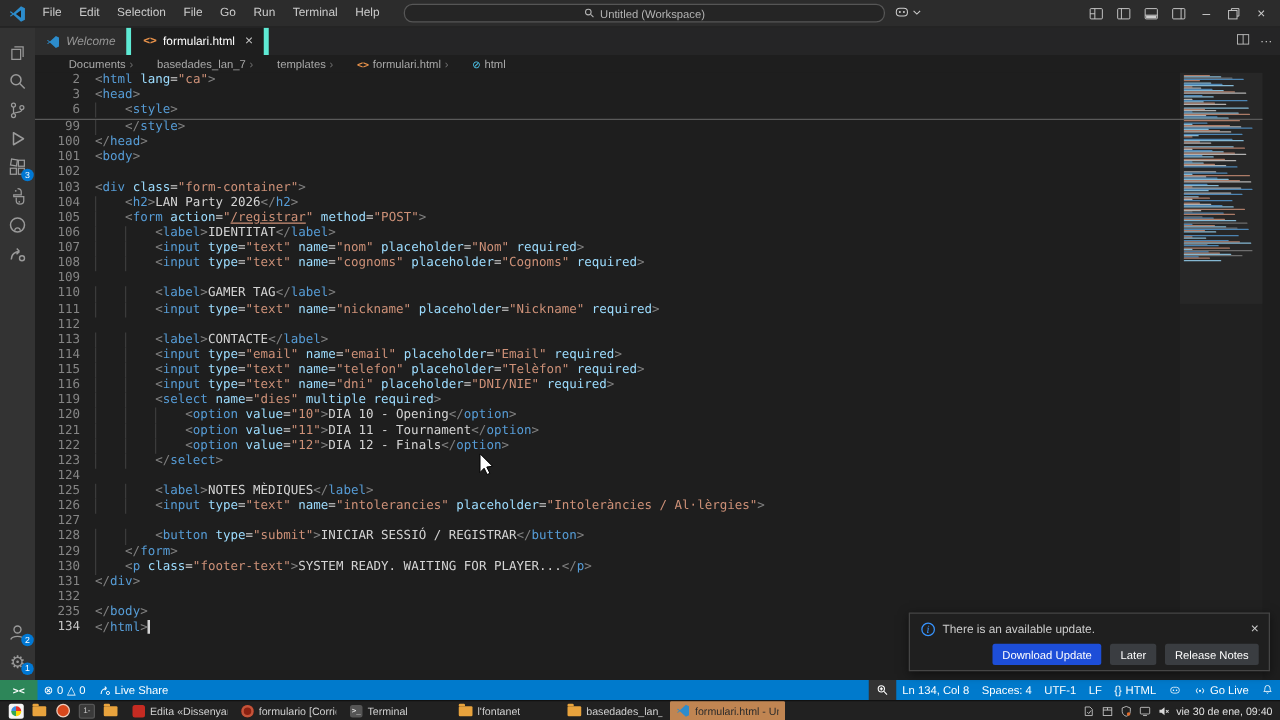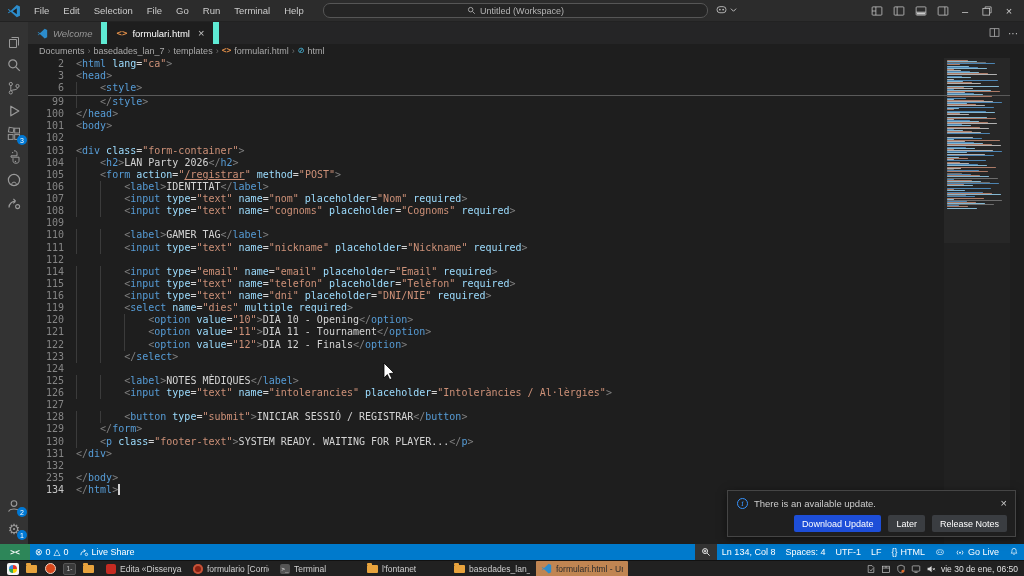--- a/index.html
+++ b/index.html
@@ -28,30 +28,30 @@
   .ab-item svg{width:16px;height:16px;}
   .ab-badge{position:absolute;right:-1px;bottom:0;background:#0078d4;color:#fff;font-size:7px;
     min-width:10px;height:10px;border-radius:5px;display:flex;align-items:center;justify-content:center;padding:0 2px;}
   .ab-bottom{position:absolute;bottom:4px;left:0;width:28px;display:flex;flex-direction:column;align-items:center;}
   .gear-glyph{font-size:14px;color:#9a9a9a;line-height:1;}
 
   
   .editor{position:absolute;top:22px;left:28px;right:0;bottom:32px;background:#1e1e1e;}
   .tabbar{height:22px;background:#252526;display:flex;align-items:stretch;position:relative;}
   .tab{display:flex;align-items:center;gap:5px;padding:0 9px;font-size:9.5px;color:#969696;
-    background:#2d2d2d;border-right:6px solid #5eead4;max-width:150px;}
+    background:#2d2d2d;border-right:4px solid #5eead4;max-width:150px;}
   .tab.active{background:#1e1e1e;color:#ffffff;}
   .tab .tab-icon{width:11px;height:11px;flex:none;display:flex;align-items:center;justify-content:center;}
   .tab .code-glyph{color:#e8924a;font-size:9px;font-weight:bold;font-family:"DejaVu Sans Mono",monospace;}
   .tab.preview .tab-label{font-style:italic;}
   .tab-close{color:#c5c5c5;font-size:11px;margin-left:3px;}
   .tab-actions{position:absolute;right:6px;top:0;height:22px;display:flex;align-items:center;gap:8px;color:#c5c5c5;font-size:10px;}
   .breadcrumbs{height:14px;display:flex;align-items:center;padding-left:11px;font-size:9px;color:#a9a9a9;gap:3px;background:#1e1e1e;}
   .bc-sep{color:#6e6e6e;font-size:9px;}
-  .bc-item{display:flex;align-items:flex-start;gap:3px;}
+  .bc-item{display:flex;align-items:center;gap:3px;margin-left:16px;}
   .bc-code{color:#e8924a;font-weight:bold;font-family:"DejaVu Sans Mono",monospace;font-size:8px;}
   .bc-sym{color:#4ec9f0;font-size:8px;}
 
   
   .code-wrap{position:absolute;top:36px;left:0;right:0;bottom:0;overflow:hidden;
     font-family:"DejaVu Sans Mono",monospace;font-size:10px;line-height:12.14px;}
   .sticky{position:absolute;top:0;left:0;right:80px;background:#1e1e1e;z-index:5;}
   .sticky-border{position:absolute;top:37px;left:0;right:14px;height:1px;background:#5a5a5a;z-index:6;}
   .lines{position:absolute;top:38px;left:0;right:80px;}
   .code-line{position:relative;height:12.14px;white-space:pre;padding-left:48px;}
@@ -329,20 +329,21 @@
         <div class="code-line"><span class="ln">103</span><span><span class="tk-p">&lt;</span><span class="tk-t">div</span><span class="tk-a"> class</span><span class="tk-e">=</span><span class="tk-s">"form-container"</span><span class="tk-p">&gt;</span></span></div>
         <div class="code-line"><span class="ln">104</span><span><span class="iu"></span><span class="tk-p">&lt;</span><span class="tk-t">h2</span><span class="tk-p">&gt;</span><span class="tk-x">LAN Party 2026</span><span class="tk-p">&lt;/</span><span class="tk-t">h2</span><span class="tk-p">&gt;</span></span></div>
         <div class="code-line"><span class="ln">105</span><span><span class="iu"></span><span class="tk-p">&lt;</span><span class="tk-t">form</span><span class="tk-a"> action</span><span class="tk-e">=</span><span class="tk-s">"</span><span class="tk-l">/registrar</span><span class="tk-s">"</span><span class="tk-a"> method</span><span class="tk-e">=</span><span class="tk-s">"POST"</span><span class="tk-p">&gt;</span></span></div>
         <div class="code-line"><span class="ln">106</span><span><span class="iu"></span><span class="iu"></span><span class="tk-p">&lt;</span><span class="tk-t">label</span><span class="tk-p">&gt;</span><span class="tk-x">IDENTITAT</span><span class="tk-p">&lt;/</span><span class="tk-t">label</span><span class="tk-p">&gt;</span></span></div>
         <div class="code-line"><span class="ln">107</span><span><span class="iu"></span><span class="iu"></span><span class="tk-p">&lt;</span><span class="tk-t">input</span><span class="tk-a"> type</span><span class="tk-e">=</span><span class="tk-s">"text"</span><span class="tk-a"> name</span><span class="tk-e">=</span><span class="tk-s">"nom"</span><span class="tk-a"> placeholder</span><span class="tk-e">=</span><span class="tk-s">"Nom"</span><span class="tk-a"> required</span><span class="tk-p">&gt;</span></span></div>
         <div class="code-line"><span class="ln">108</span><span><span class="iu"></span><span class="iu"></span><span class="tk-p">&lt;</span><span class="tk-t">input</span><span class="tk-a"> type</span><span class="tk-e">=</span><span class="tk-s">"text"</span><span class="tk-a"> name</span><span class="tk-e">=</span><span class="tk-s">"cognoms"</span><span class="tk-a"> placeholder</span><span class="tk-e">=</span><span class="tk-s">"Cognoms"</span><span class="tk-a"> required</span><span class="tk-p">&gt;</span></span></div>
         <div class="code-line"><span class="ln">109</span><span></span></div>
         <div class="code-line"><span class="ln">110</span><span><span class="iu"></span><span class="iu"></span><span class="tk-p">&lt;</span><span class="tk-t">label</span><span class="tk-p">&gt;</span><span class="tk-x">GAMER TAG</span><span class="tk-p">&lt;/</span><span class="tk-t">label</span><span class="tk-p">&gt;</span></span></div>
         <div class="code-line"><span class="ln">111</span><span><span class="iu"></span><span class="iu"></span><span class="tk-p">&lt;</span><span class="tk-t">input</span><span class="tk-a"> type</span><span class="tk-e">=</span><span class="tk-s">"text"</span><span class="tk-a"> name</span><span class="tk-e">=</span><span class="tk-s">"nickname"</span><span class="tk-a"> placeholder</span><span class="tk-e">=</span><span class="tk-s">"Nickname"</span><span class="tk-a"> required</span><span class="tk-p">&gt;</span></span></div>
         <div class="code-line"><span class="ln">112</span><span></span></div>
+        <div class="code-line"><span class="ln">113</span><span><span class="iu"></span><span class="iu"></span><span class="tk-p">&lt;</span><span class="tk-t">label</span><span class="tk-p">&gt;</span><span class="tk-x">CONTACTE</span><span class="tk-p">&lt;/</span><span class="tk-t">label</span><span class="tk-p">&gt;</span></span></div>
         <div class="code-line"><span class="ln">114</span><span><span class="iu"></span><span class="iu"></span><span class="tk-p">&lt;</span><span class="tk-t">input</span><span class="tk-a"> type</span><span class="tk-e">=</span><span class="tk-s">"email"</span><span class="tk-a"> name</span><span class="tk-e">=</span><span class="tk-s">"email"</span><span class="tk-a"> placeholder</span><span class="tk-e">=</span><span class="tk-s">"Email"</span><span class="tk-a"> required</span><span class="tk-p">&gt;</span></span></div>
         <div class="code-line"><span class="ln">115</span><span><span class="iu"></span><span class="iu"></span><span class="tk-p">&lt;</span><span class="tk-t">input</span><span class="tk-a"> type</span><span class="tk-e">=</span><span class="tk-s">"text"</span><span class="tk-a"> name</span><span class="tk-e">=</span><span class="tk-s">"telefon"</span><span class="tk-a"> placeholder</span><span class="tk-e">=</span><span class="tk-s">"Telèfon"</span><span class="tk-a"> required</span><span class="tk-p">&gt;</span></span></div>
         <div class="code-line"><span class="ln">116</span><span><span class="iu"></span><span class="iu"></span><span class="tk-p">&lt;</span><span class="tk-t">input</span><span class="tk-a"> type</span><span class="tk-e">=</span><span class="tk-s">"text"</span><span class="tk-a"> name</span><span class="tk-e">=</span><span class="tk-s">"dni"</span><span class="tk-a"> placeholder</span><span class="tk-e">=</span><span class="tk-s">"DNI/NIE"</span><span class="tk-a"> required</span><span class="tk-p">&gt;</span></span></div>
         <div class="code-line"><span class="ln">119</span><span><span class="iu"></span><span class="iu"></span><span class="tk-p">&lt;</span><span class="tk-t">select</span><span class="tk-a"> name</span><span class="tk-e">=</span><span class="tk-s">"dies"</span><span class="tk-a"> multiple required</span><span class="tk-p">&gt;</span></span></div>
         <div class="code-line"><span class="ln">120</span><span><span class="iu"></span><span class="iu"></span><span class="iu"></span><span class="tk-p">&lt;</span><span class="tk-t">option</span><span class="tk-a"> value</span><span class="tk-e">=</span><span class="tk-s">"10"</span><span class="tk-p">&gt;</span><span class="tk-x">DIA 10 - Opening</span><span class="tk-p">&lt;/</span><span class="tk-t">option</span><span class="tk-p">&gt;</span></span></div>
         <div class="code-line"><span class="ln">121</span><span><span class="iu"></span><span class="iu"></span><span class="iu"></span><span class="tk-p">&lt;</span><span class="tk-t">option</span><span class="tk-a"> value</span><span class="tk-e">=</span><span class="tk-s">"11"</span><span class="tk-p">&gt;</span><span class="tk-x">DIA 11 - Tournament</span><span class="tk-p">&lt;/</span><span class="tk-t">option</span><span class="tk-p">&gt;</span></span></div>
         <div class="code-line"><span class="ln">122</span><span><span class="iu"></span><span class="iu"></span><span class="iu"></span><span class="tk-p">&lt;</span><span class="tk-t">option</span><span class="tk-a"> value</span><span class="tk-e">=</span><span class="tk-s">"12"</span><span class="tk-p">&gt;</span><span class="tk-x">DIA 12 - Finals</span><span class="tk-p">&lt;/</span><span class="tk-t">option</span><span class="tk-p">&gt;</span></span></div>
         <div class="code-line"><span class="ln">123</span><span><span class="iu"></span><span class="iu"></span><span class="tk-p">&lt;/</span><span class="tk-t">select</span><span class="tk-p">&gt;</span></span></div>
         <div class="code-line"><span class="ln">124</span><span></span></div>
         <div class="code-line"><span class="ln">125</span><span><span class="iu"></span><span class="iu"></span><span class="tk-p">&lt;</span><span class="tk-t">label</span><span class="tk-p">&gt;</span><span class="tk-x">NOTES MÈDIQUES</span><span class="tk-p">&lt;/</span><span class="tk-t">label</span><span class="tk-p">&gt;</span></span></div>
@@ -644,19 +645,19 @@
           <rect x="2" y="3" width="12" height="8.5" rx="1" fill="none" stroke="#d8d8d8"></rect>
           <path d="M5.5 13.5h5" stroke="#d8d8d8"></path>
         </svg>
       </span>
       <span style="display: flex; align-items: center;">
         <svg viewBox="0 0 16 16">
           <path d="M2.5 6v4h2.6L9 13V3L5.1 6z" fill="#d8d8d8"></path>
           <path d="M10.8 6.5l3.4 3.4M14.2 6.5l-3.4 3.4" stroke="#d8d8d8" stroke-width="1.3"></path>
         </svg>
       </span>
-      <span class="tb-clock">vie 30 de ene, 06:50</span>
+      <span class="tb-clock">vie 30 de ene, 09:40</span>
   </div>
 </div>
 
 <svg class="mouse-cursor" viewBox="0 0 12 18">
   <path d="M1 0l10 10-4.6.6 2.5 5-2.2 1-2.4-5L1 15z" fill="#ffffff" stroke="#000" stroke-width="0.8"></path>
 </svg>
 
 </body></html>

